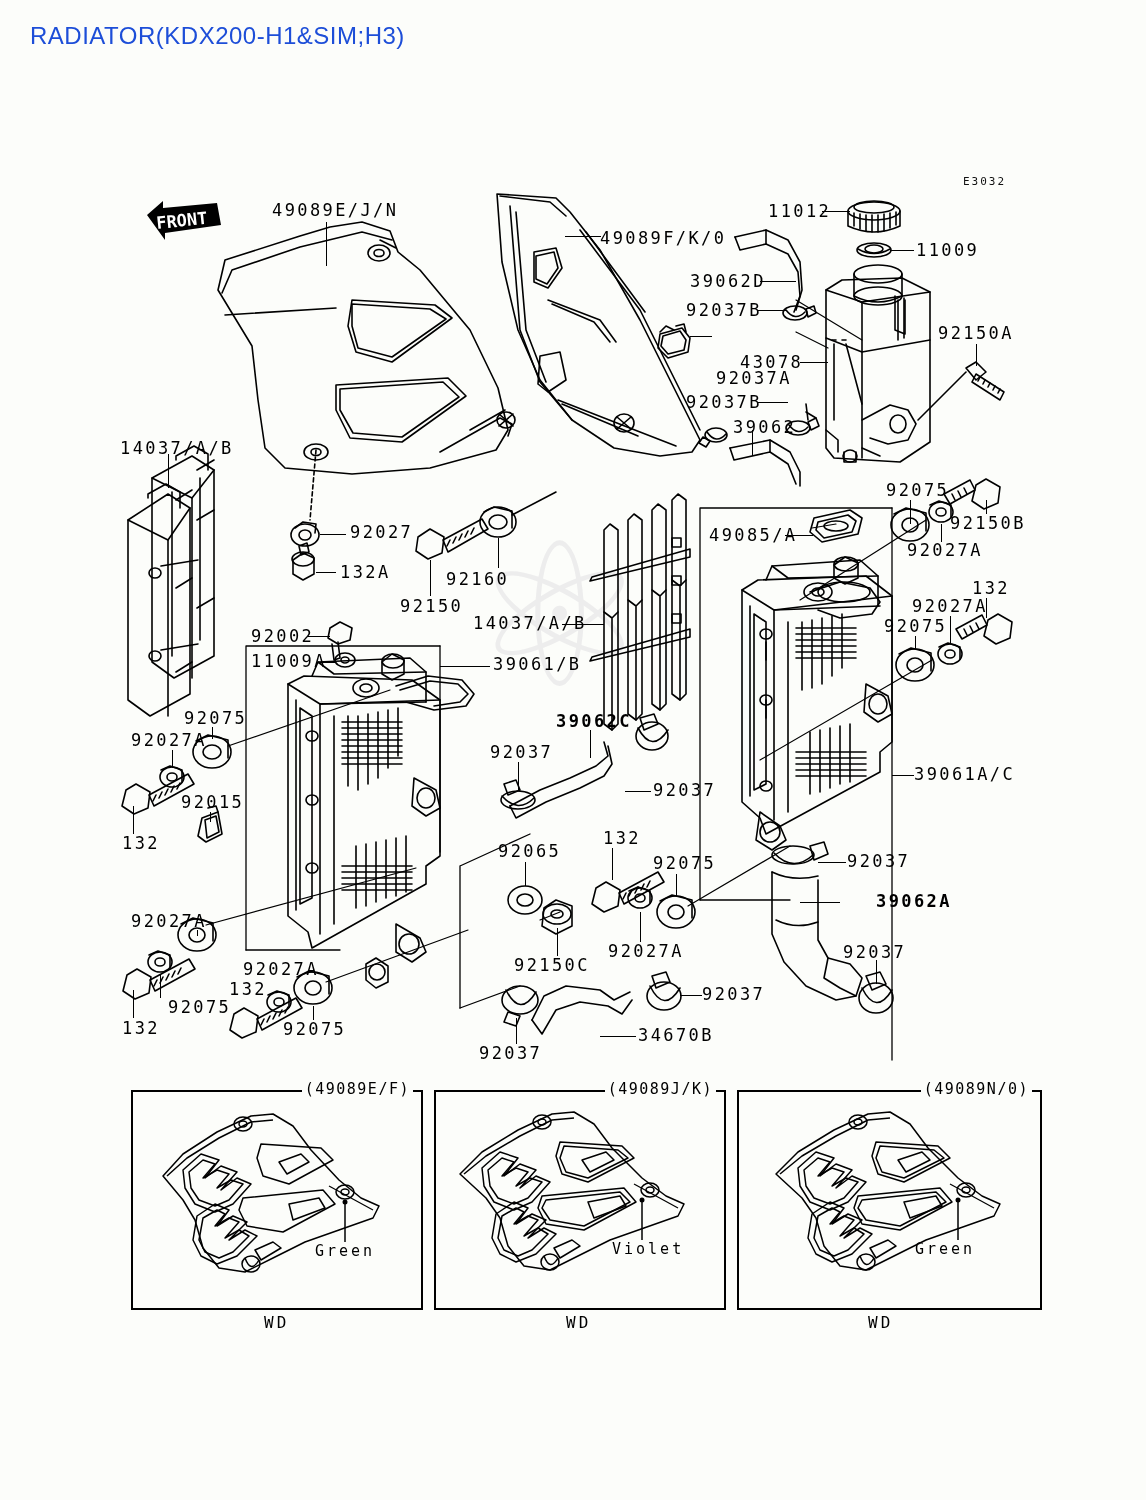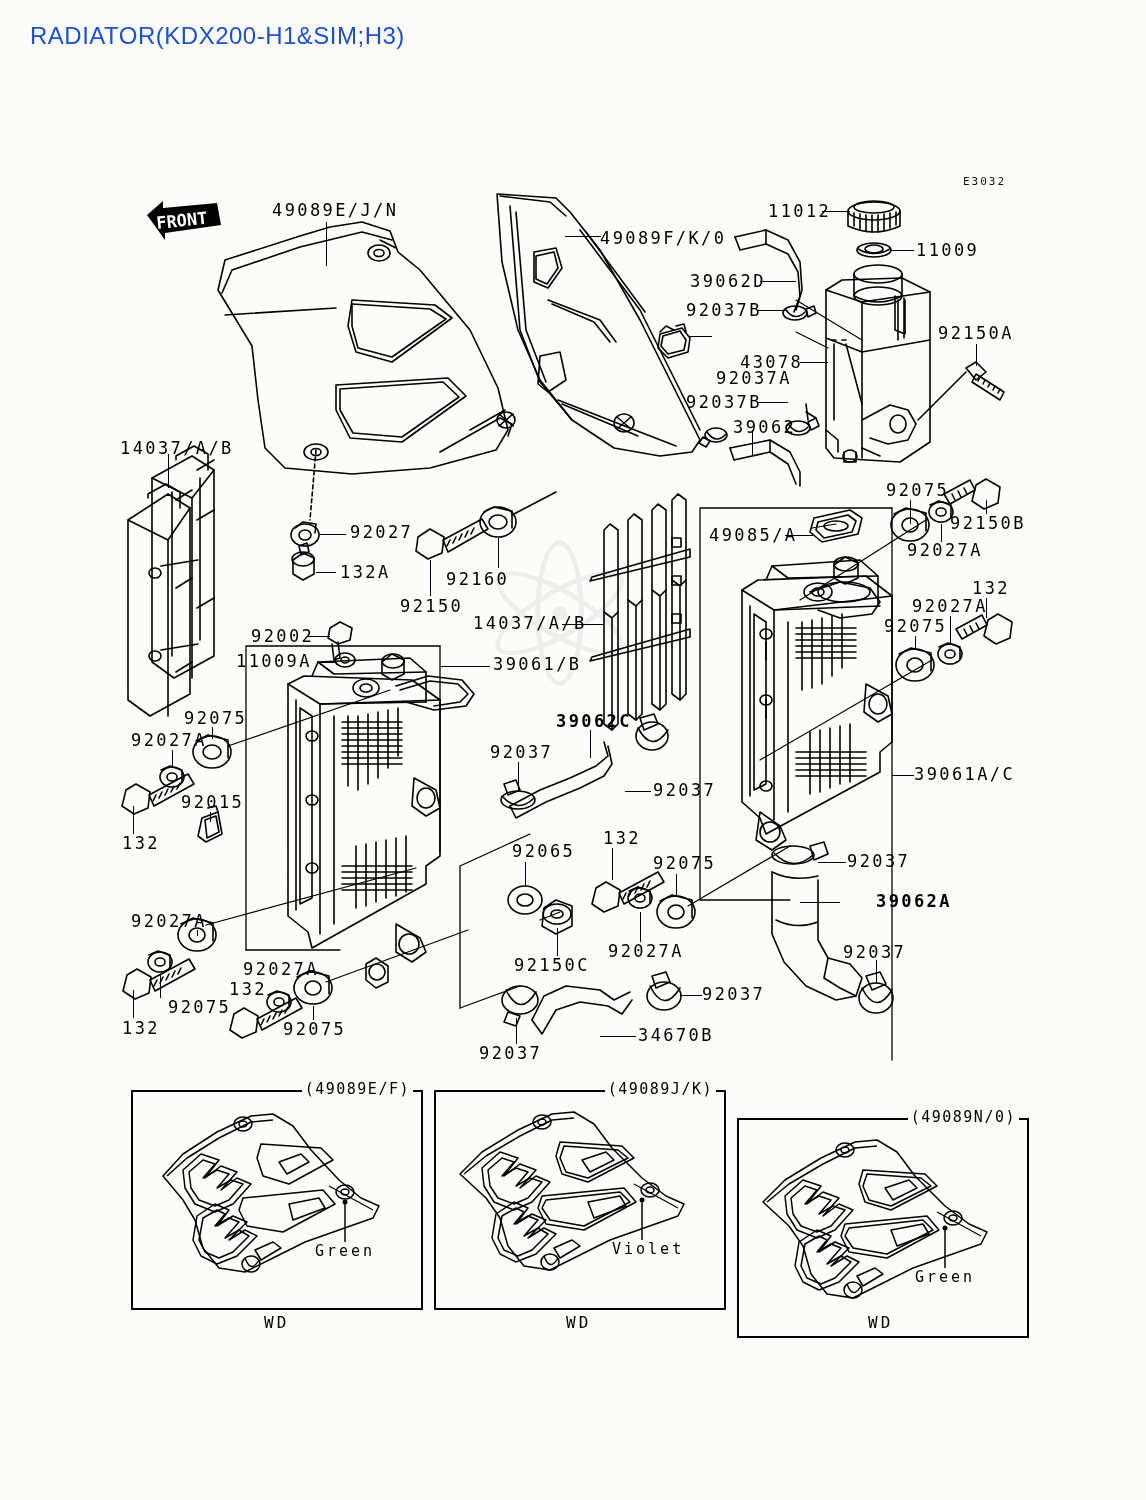--- a/index.html
+++ b/index.html
@@ -546,30 +546,30 @@
   <div class="lbl" style="left:886px;top:482px;">92075</div>
   <div class="lbl" style="left:950px;top:515px;">92150B</div>
   <div class="lbl" style="left:907px;top:542px;">92027A</div>
   <div class="lbl" style="left:709px;top:527px;">49085/A</div>
   <div class="lbl" style="left:972px;top:580px;">132</div>
   <div class="lbl" style="left:912px;top:598px;">92027A</div>
   <div class="lbl" style="left:884px;top:618px;">92075</div>
   <div class="lbl" style="left:473px;top:615px;">14037/A/B</div>
   <div class="lbl" style="left:493px;top:656px;">39061/B</div>
   <div class="lbl" style="left:251px;top:628px;">92002</div>
-  <div class="lbl" style="left:236px;top:653px;text-align:center;">11009A</div>
+  <div class="lbl" style="left:251px;top:653px;text-align:center;">11009A</div>
   <div class="lbl" style="left:556px;top:713px;font-weight:bold;">39062C</div>
   <div class="lbl" style="left:490px;top:744px;">92037</div>
   <div class="lbl" style="left:653px;top:782px;">92037</div>
   <div class="lbl" style="left:184px;top:710px;">92075</div>
   <div class="lbl" style="left:131px;top:732px;">92027A</div>
   <div class="lbl" style="left:181px;top:794px;">92015</div>
   <div class="lbl" style="left:122px;top:835px;">132</div>
   <div class="lbl" style="left:914px;top:766px;">39061A/C</div>
-  <div class="lbl" style="left:498px;top:843px;margin-left:14px;">92065</div>
+  <div class="lbl" style="left:498px;top:843px;">92065</div>
   <div class="lbl" style="left:603px;top:830px;">132</div>
   <div class="lbl" style="left:653px;top:855px;">92075</div>
   <div class="lbl" style="left:847px;top:853px;">92037</div>
   <div class="lbl" style="left:876px;top:893px;font-weight:bold;">39062A</div>
   <div class="lbl" style="left:131px;top:913px;">92027A</div>
   <div class="lbl" style="left:608px;top:943px;">92027A</div>
   <div class="lbl" style="left:514px;top:957px;">92150C</div>
   <div class="lbl" style="left:243px;top:961px;">92027A</div>
   <div class="lbl" style="left:229px;top:981px;">132</div>
   <div class="lbl" style="left:168px;top:999px;">92075</div>
@@ -647,21 +647,21 @@
         <path d="M108 164 Q114 180 122 166"></path>
         <path d="M198 92 L242 116" stroke-width="1.2"></path>
       </g>
       <line x1="206" y1="110" x2="206" y2="148" stroke="#000" stroke-width="1.5"></line>
       <circle cx="206" cy="108" r="2.5" fill="#000"></circle>
     </svg>
     <div class="inset-colour" style="left:176px;top:148px;">Violet</div>
   </div>
   <div class="inset-wd" style="left:566px;top:1313px;">WD</div>
 
-  <div class="inset" style="left:737px;top:1118px;width:288px;height:216px;">
+  <div class="inset" style="left:737px;top:1090px;width:288px;height:216px;padding-left:13px;">
     <div class="inset-hdr">(49089N/0)</div>
     <svg width="288" height="216" viewBox="0 0 288 216">
       <g fill="none" stroke="#000" stroke-width="1.5" stroke-linejoin="round">
         <path d="M24 82 L46 60 L82 38 L116 22 L138 20 L158 32 L176 56
                  L206 86 L230 104 L248 112 L242 124 L208 136 L174 148
                  L142 164 L114 178 L88 174 L72 154 L64 126 L50 106 Z"></path>
         <path d="M28 82 L50 64 L84 44 L116 28 L138 26"></path>
         <ellipse cx="106" cy="30" rx="9" ry="7"></ellipse>
         <ellipse cx="106" cy="30" rx="4" ry="3"></ellipse>
         <ellipse cx="214" cy="98" rx="9" ry="7"></ellipse>

